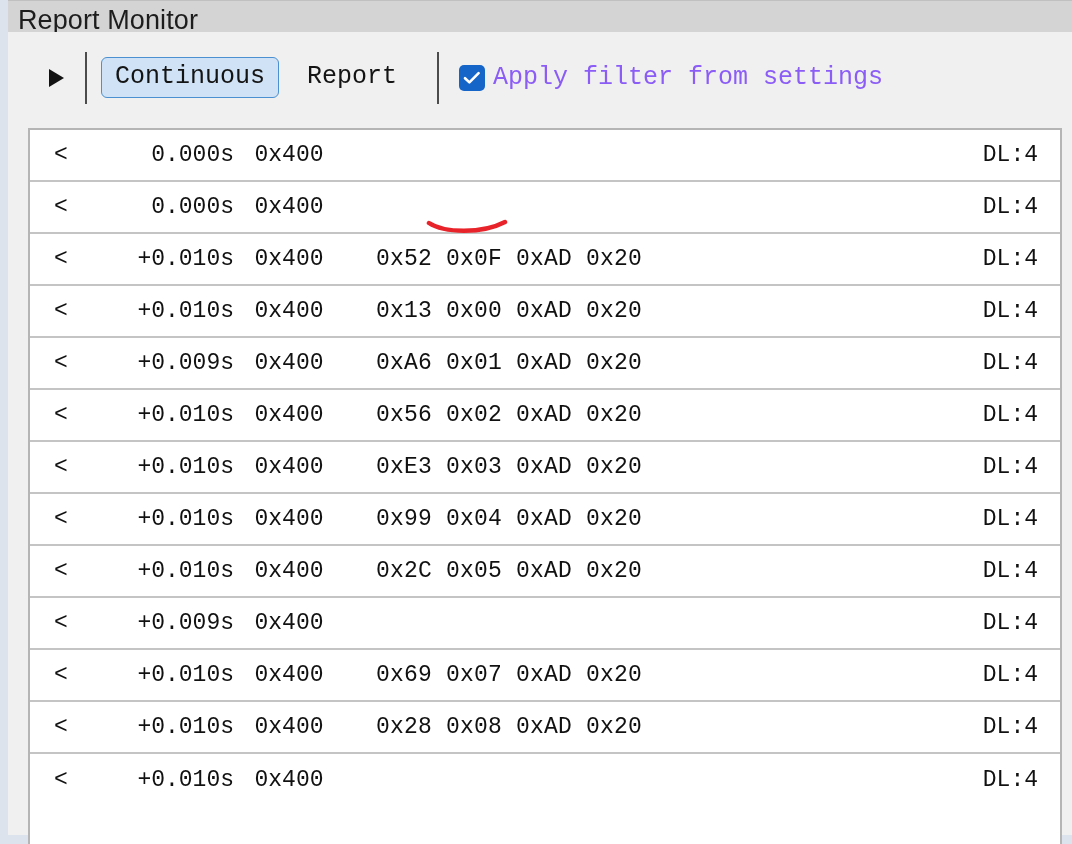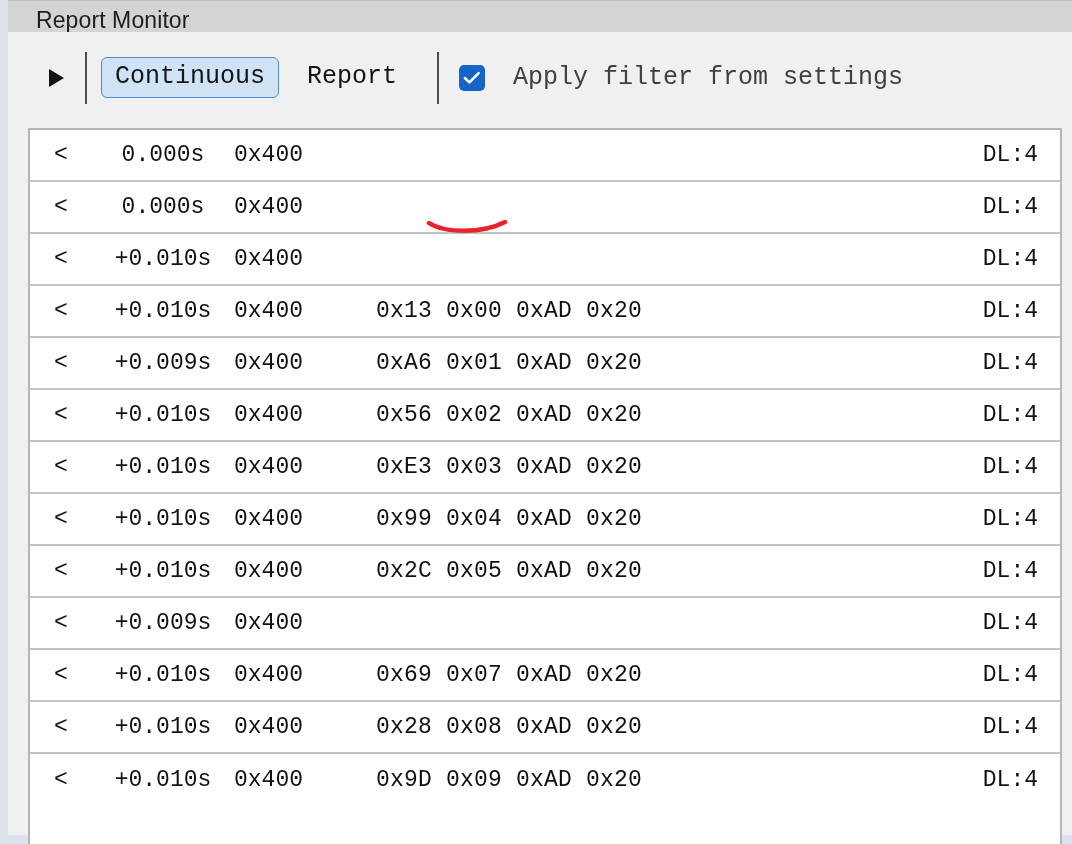--- a/index.html
+++ b/index.html
@@ -27,23 +27,23 @@
     width: 1064px;
     height: 40px;
     background: #d4d4d4;
     border-top: 1px solid #c0c0c0;
     border-bottom: 1px solid #a9a9a9;
     display: flex;
     align-items: center;
   }
   .titlebar-text {
     font-family: "Liberation Sans", sans-serif;
-    font-size: 23px;
+    font-size: 27px;
     color: #1d1d1d;
-    padding-left: 28px;
+    padding-left: 10px;
     letter-spacing: 0.1px;
     white-space: nowrap;
   }
 
   
   .panel {
     position: absolute;
     left: 8px;
     top: 32px;
     width: 1064px;
@@ -115,22 +115,22 @@
     height: 26px;
     border-radius: 5px;
     background: #1565c8;
     position: relative;
     flex: none;
   }
   .checkbox svg { position: absolute; left: 4px; top: 5px; }
   .filter-label {
     font-family: "Liberation Mono", monospace;
     font-size: 25px;
-    color: #404040;
-    margin-left: 28px;
+    color: #8b5cf6;
+    margin-left: 8px;
     white-space: nowrap;
   }
 
   
   .list {
     position: absolute;
     left: 20px;
     top: 96px;
     width: 1034px;
     height: 736px;
@@ -145,22 +145,22 @@
     border-bottom: 2px solid #c4c4c4;
     font-family: "Liberation Mono", monospace;
     font-size: 23px;
     color: #111111;
     position: relative;
     white-space: nowrap;
   }
   .row:last-child { border-bottom: none; }
 
   .c-dir   { width: 62px; text-align: center; }
-  .c-time  { width: 142px; text-align: center; }
-  .c-id    { width: 118px; text-align: left; padding-right: 8px; }
+  .c-time  { width: 142px; text-align: right; }
+  .c-id    { width: 118px; text-align: center; padding-right: 8px; }
   .c-bytes { padding-left: 24px; letter-spacing: 0.2px; }
   .c-dl    { position: absolute; right: 22px; }
 
   
   .annot {
     position: absolute;
     left: 396px;
     top: 34px;
     pointer-events: none;
   }
@@ -215,20 +215,21 @@
           <span class="c-id">0x400</span>
           <span class="c-dl">DL:4</span>
           <span class="annot"><svg width="86" height="16" viewBox="0 0 86 16">
               <path d="M3 4 C 18 14, 56 15, 79 3" fill="none" stroke="#e8232a" stroke-width="4.5" stroke-linecap="round"></path>
             </svg></span>
         </div>
         <div class="row">
           <span class="c-dir">&lt;</span>
           <span class="c-time">+0.010s</span>
           <span class="c-id">0x400</span>
+          <span class="c-bytes">0x52 0x0F 0xAD 0x20</span>
           <span class="c-dl">DL:4</span>
         </div>
         <div class="row">
           <span class="c-dir">&lt;</span>
           <span class="c-time">+0.010s</span>
           <span class="c-id">0x400</span>
           <span class="c-bytes">0x13 0x00 0xAD 0x20</span>
           <span class="c-dl">DL:4</span>
         </div>
         <div class="row">
@@ -283,19 +284,18 @@
           <span class="c-dir">&lt;</span>
           <span class="c-time">+0.010s</span>
           <span class="c-id">0x400</span>
           <span class="c-bytes">0x28 0x08 0xAD 0x20</span>
           <span class="c-dl">DL:4</span>
         </div>
         <div class="row">
           <span class="c-dir">&lt;</span>
           <span class="c-time">+0.010s</span>
           <span class="c-id">0x400</span>
-          <span class="c-bytes">0x9D 0x09 0xAD 0x20</span>
           <span class="c-dl">DL:4</span>
         </div>
       </div>
 
   </div>
 </div>
 
 </body></html>

